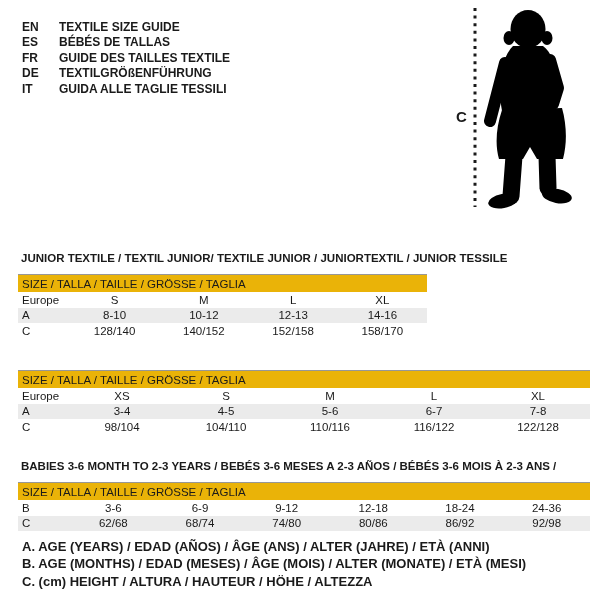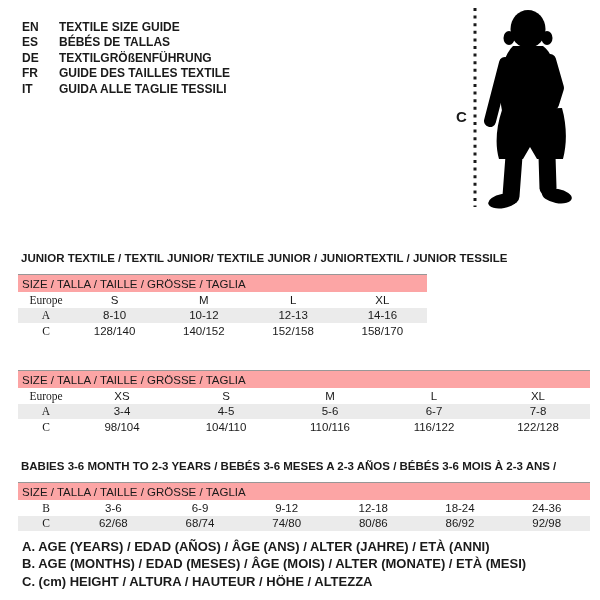--- a/index.html
+++ b/index.html
@@ -31,52 +31,52 @@
   #children-section .size-table { margin-top:15px; }
   #babies-section   .size-table { margin-top:3px; }
 
   
   table.size-table {
     border-collapse:collapse; width:100%; table-layout:fixed;
     font-size:11.5px; font-weight:normal;
   }
   table.size-table col.first { width:52px; }
   table.size-table thead th {
-    background:#fca5a5;
+    background:#eab308;
     border-top:1px solid #979797;
     font-weight:normal; text-align:left;
     height:17px; padding:0 0 0 4px;
     white-space:nowrap; overflow:hidden;
   }
   table.size-table td { height:15.5px; padding:0; text-align:center; white-space:nowrap; }
-  table.size-table td.rowlabel { text-align:center; padding-left:4px;font-family:Liberation Serif, serif; }
+  table.size-table td.rowlabel { text-align:left; padding-left:4px; }
   table.size-table tbody tr:nth-child(even) { background:#ebebeb; }
 
   
   .footnotes { position:absolute; left:22px; top:538px; font-weight:bold; font-size:13px; line-height:17.4px; }
 </style>
 </head>
 <body>
 
 <div class="lang-block">
   <div class="lang-row">
     <span class="lang-code">EN</span>
     <span>TEXTILE SIZE GUIDE</span>
   </div>
   <div class="lang-row">
     <span class="lang-code">ES</span>
     <span>BÉBÉS DE TALLAS</span>
   </div>
   <div class="lang-row">
+    <span class="lang-code">FR</span>
+    <span>GUIDE DES TAILLES TEXTILE</span>
+  </div>
+  <div class="lang-row">
     <span class="lang-code">DE</span>
     <span>TEXTILGRÖßENFÜHRUNG</span>
-  </div>
-  <div class="lang-row">
-    <span class="lang-code">FR</span>
-    <span>GUIDE DES TAILLES TEXTILE</span>
   </div>
   <div class="lang-row">
     <span class="lang-code">IT</span>
     <span>GUIDA ALLE TAGLIE TESSILI</span>
   </div>
 </div>
 
 <div class="figure">
   <svg width="170" height="230" viewBox="0 0 170 230">
     <line x1="45" y1="8" x2="45" y2="207" stroke="#1a1a1a" stroke-width="3" stroke-dasharray="3 4.6"></line>

